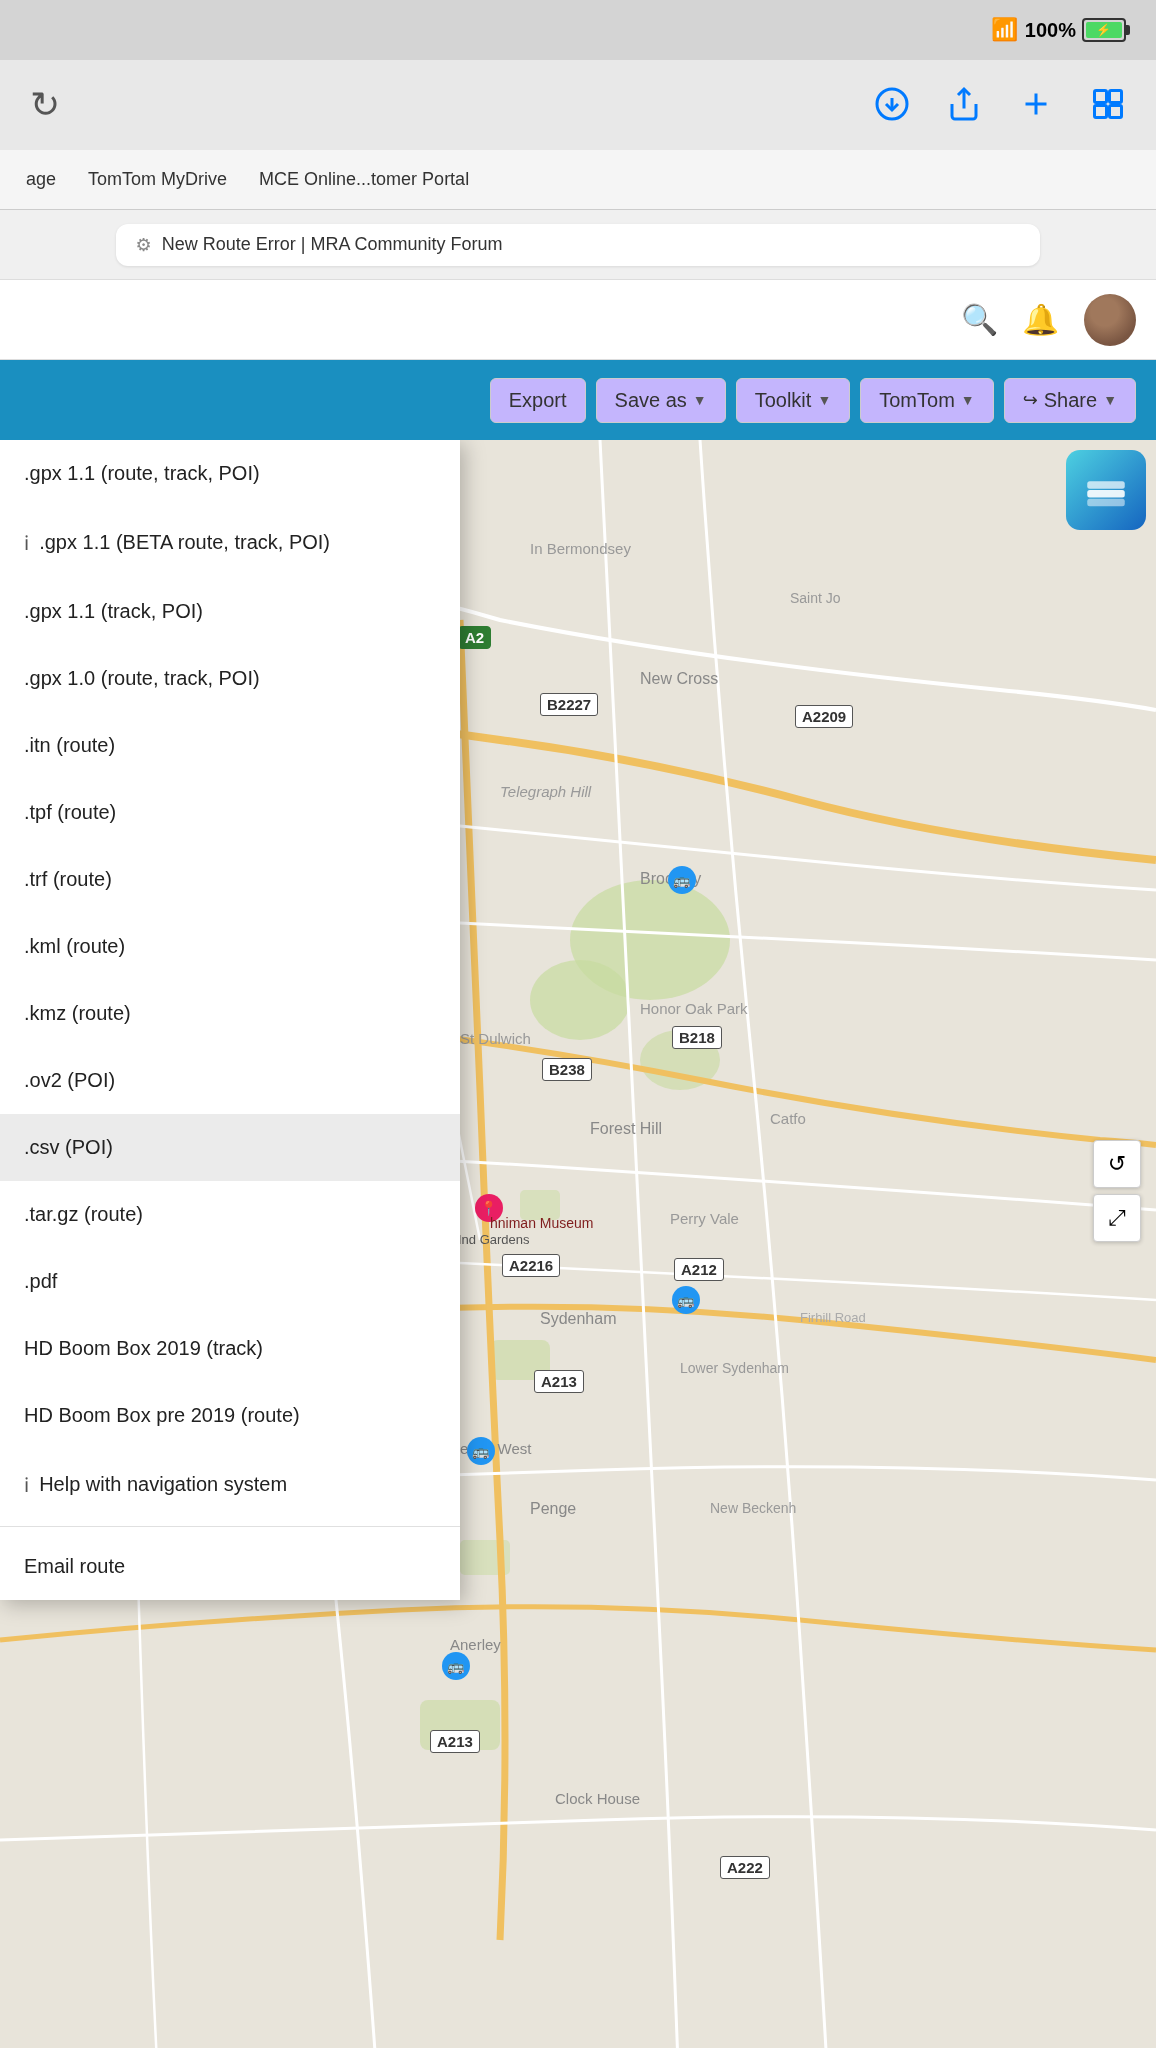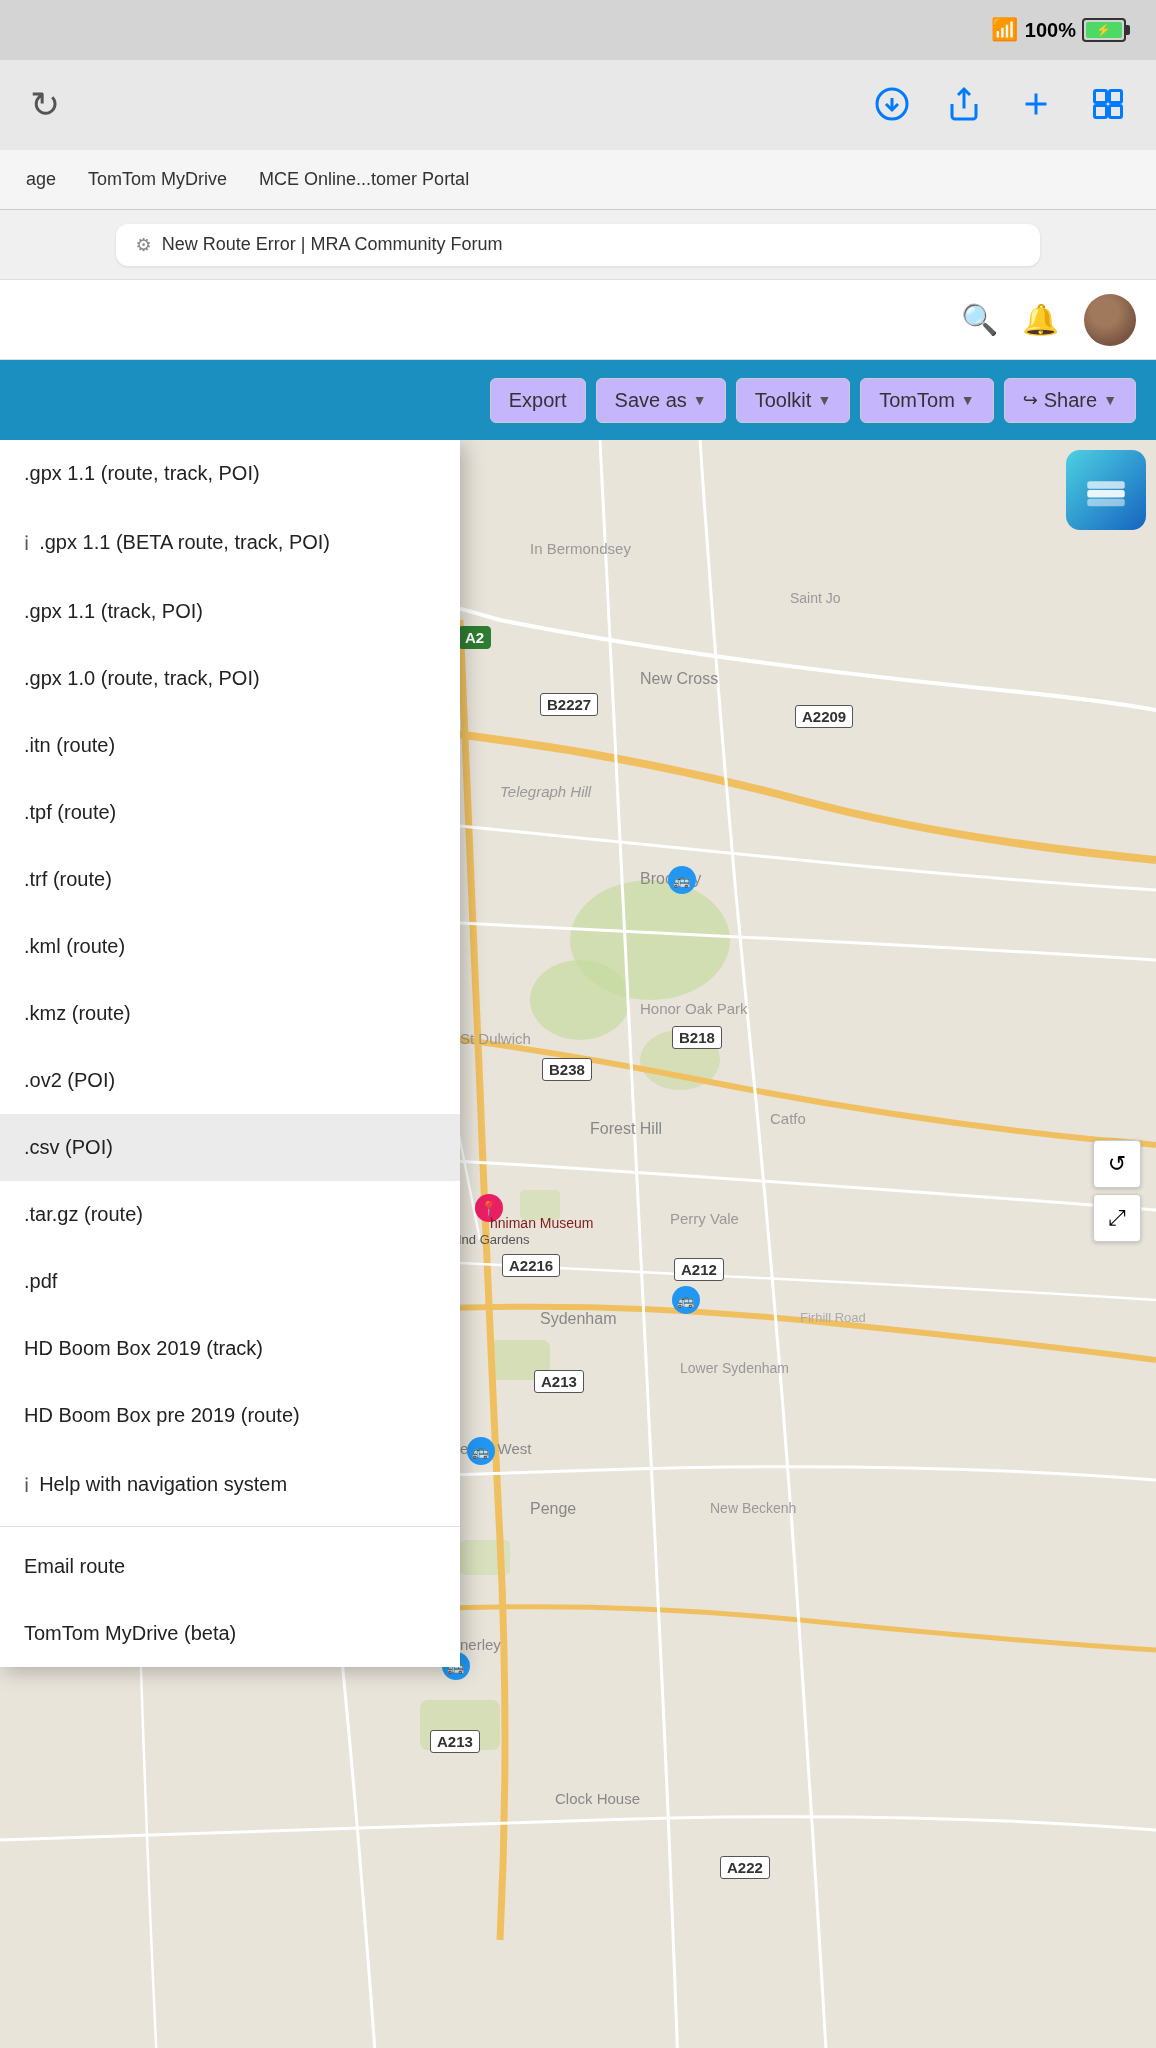--- a/index.html
+++ b/index.html
@@ -592,18 +592,15 @@
       <span class="info-icon">ℹ</span>
       <span>Help with navigation system</span>
     </div>
 
     <div class="dropdown-divider"></div>
 
     <div class="dropdown-item">
       <span>Email route</span>
     </div>
 
-    <div class="dropdown-item">
-      <span>TomTom MyDrive (beta)</span>
-    </div>
   </div>
 
 </div>
 
 </body></html>

